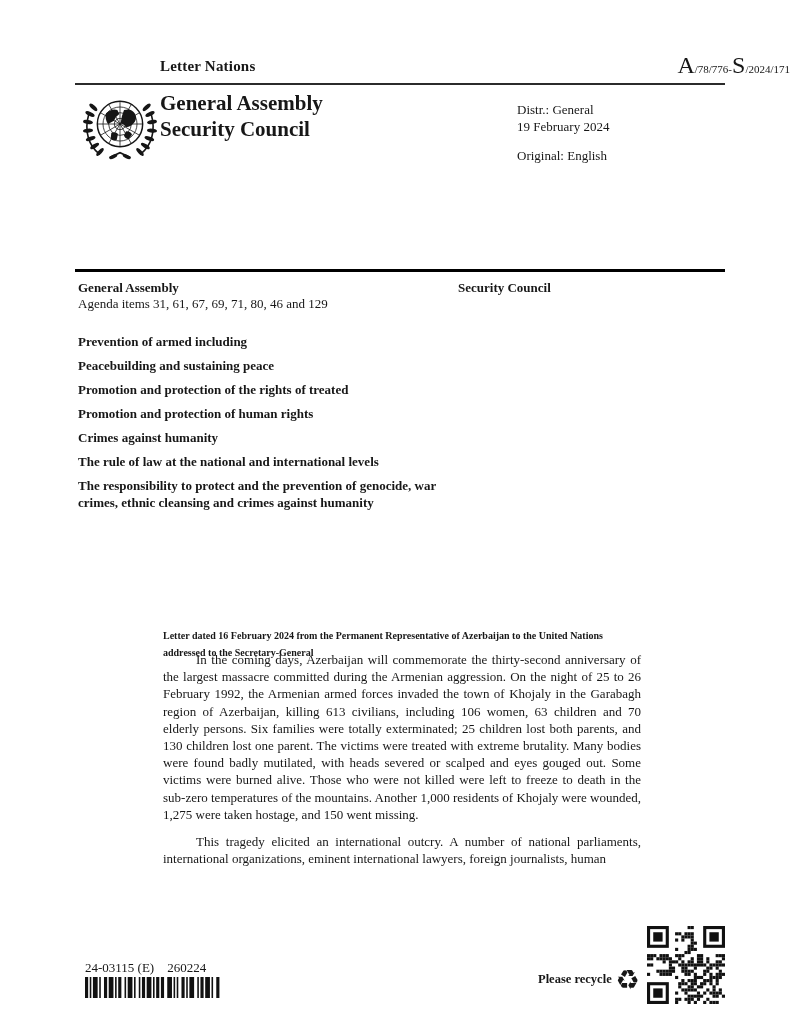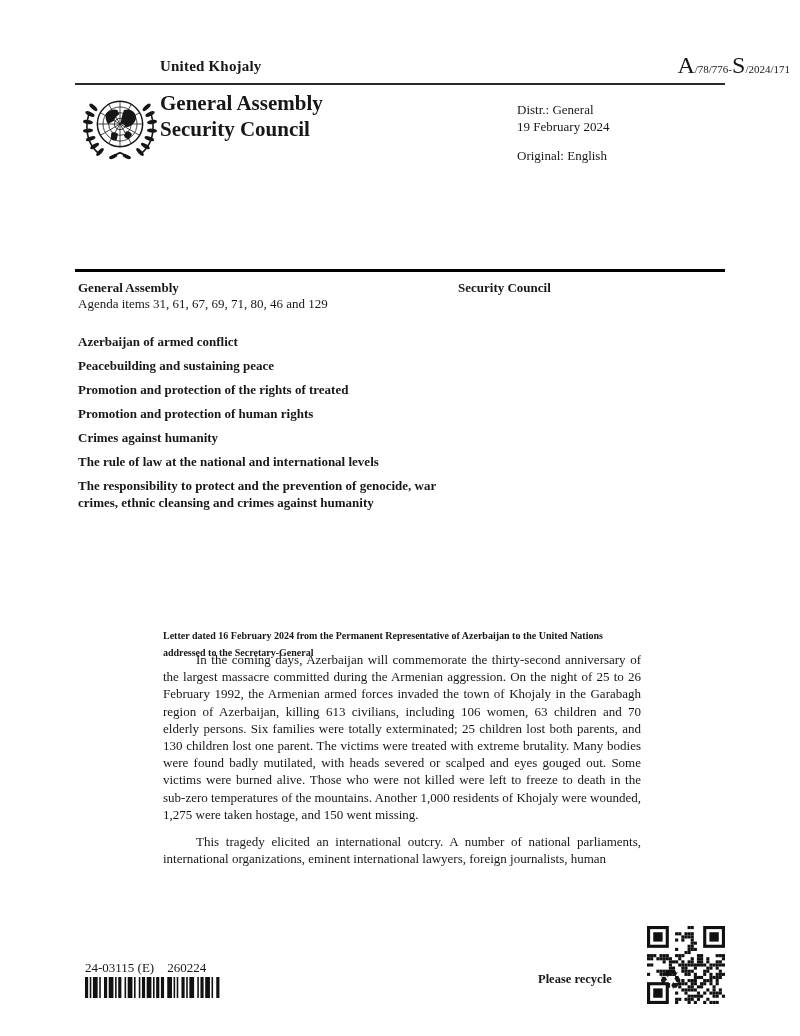--- a/index.html
+++ b/index.html
@@ -32,31 +32,31 @@
   .agenda .item{font-weight:bold;margin-bottom:7.5px;}
 
   
   .letter-title{left:163px;top:580px;width:472px;font-size:10px;font-weight:bold;line-height:17px;margin-top:47px;}
   .letter-body{left:163px;top:651px;width:478px;font-size:13px;line-height:17.2px;text-align:justify;}
   .letter-body p{margin:0 0 10px 0;text-indent:33px;}
 
   
   .footer-id{left:85px;top:960px;font-size:13px;white-space:pre;}
   .barcode{left:85px;top:977px;width:136px;height:21px;}
-  .recycle{left:538px;top:962px;width:112px;height:34px;display:flex;align-items:center;gap:43px;}
+  .recycle{left:538px;top:962px;width:112px;height:34px;display:flex;align-items:center;}
   .recycle-label{font-size:12.5px;font-weight:bold;white-space:nowrap;}
   .recycle-glyph{font-family:"DejaVu Sans",sans-serif;font-size:27px;line-height:27px;margin-left:4px;color:#171717;}
   .qr{left:647px;top:926px;width:78px;height:78px;}
 </style>
 </head>
 <body>
 
 <div id="page">
 
-  <div class="abs un-name">United Khojaly</div>
+  <div class="abs un-name">Letter Nations</div>
 
   <div class="abs doc-symbol">
     <span class="big">A</span><span class="small">/78/776-</span><span class="big">S</span><span class="small">/2024/171</span>
   </div>
 
   <div class="abs rule-thin"></div>
 
   <div class="abs emblem">
     <svg viewBox="0 0 120 112" width="80" height="82" aria-hidden="true">
       <g stroke="#161616" fill="none" stroke-width="2.4" stroke-linecap="round">
@@ -119,21 +119,21 @@
 
   <div class="abs session-left">
     <div class="bold">General Assembly</div>
     <div>Agenda items 31, 61, 67, 69, 71, 80, 46 and 129</div>
   </div>
   <div class="abs session-right">
     <div class="bold">Security Council</div>
   </div>
 
   <div class="abs agenda">
-    <div class="item">Azerbaijan of armed conflict</div>
+    <div class="item">Prevention of armed including</div>
     <div class="item">Peacebuilding and sustaining peace</div>
     <div class="item">Promotion and protection of the rights of treated</div>
     <div class="item">Promotion and protection of human rights</div>
     <div class="item">Crimes against humanity</div>
     <div class="item">The rule of law at the national and international levels</div>
     <div class="item">The responsibility to protect and the prevention of genocide, war crimes, ethnic cleansing and crimes against humanity</div>
   </div>
 
   <div class="abs letter-title">Letter dated 16 February 2024 from the Permanent Representative of Azerbaijan to the United Nations addressed to the Secretary-General</div>
 

